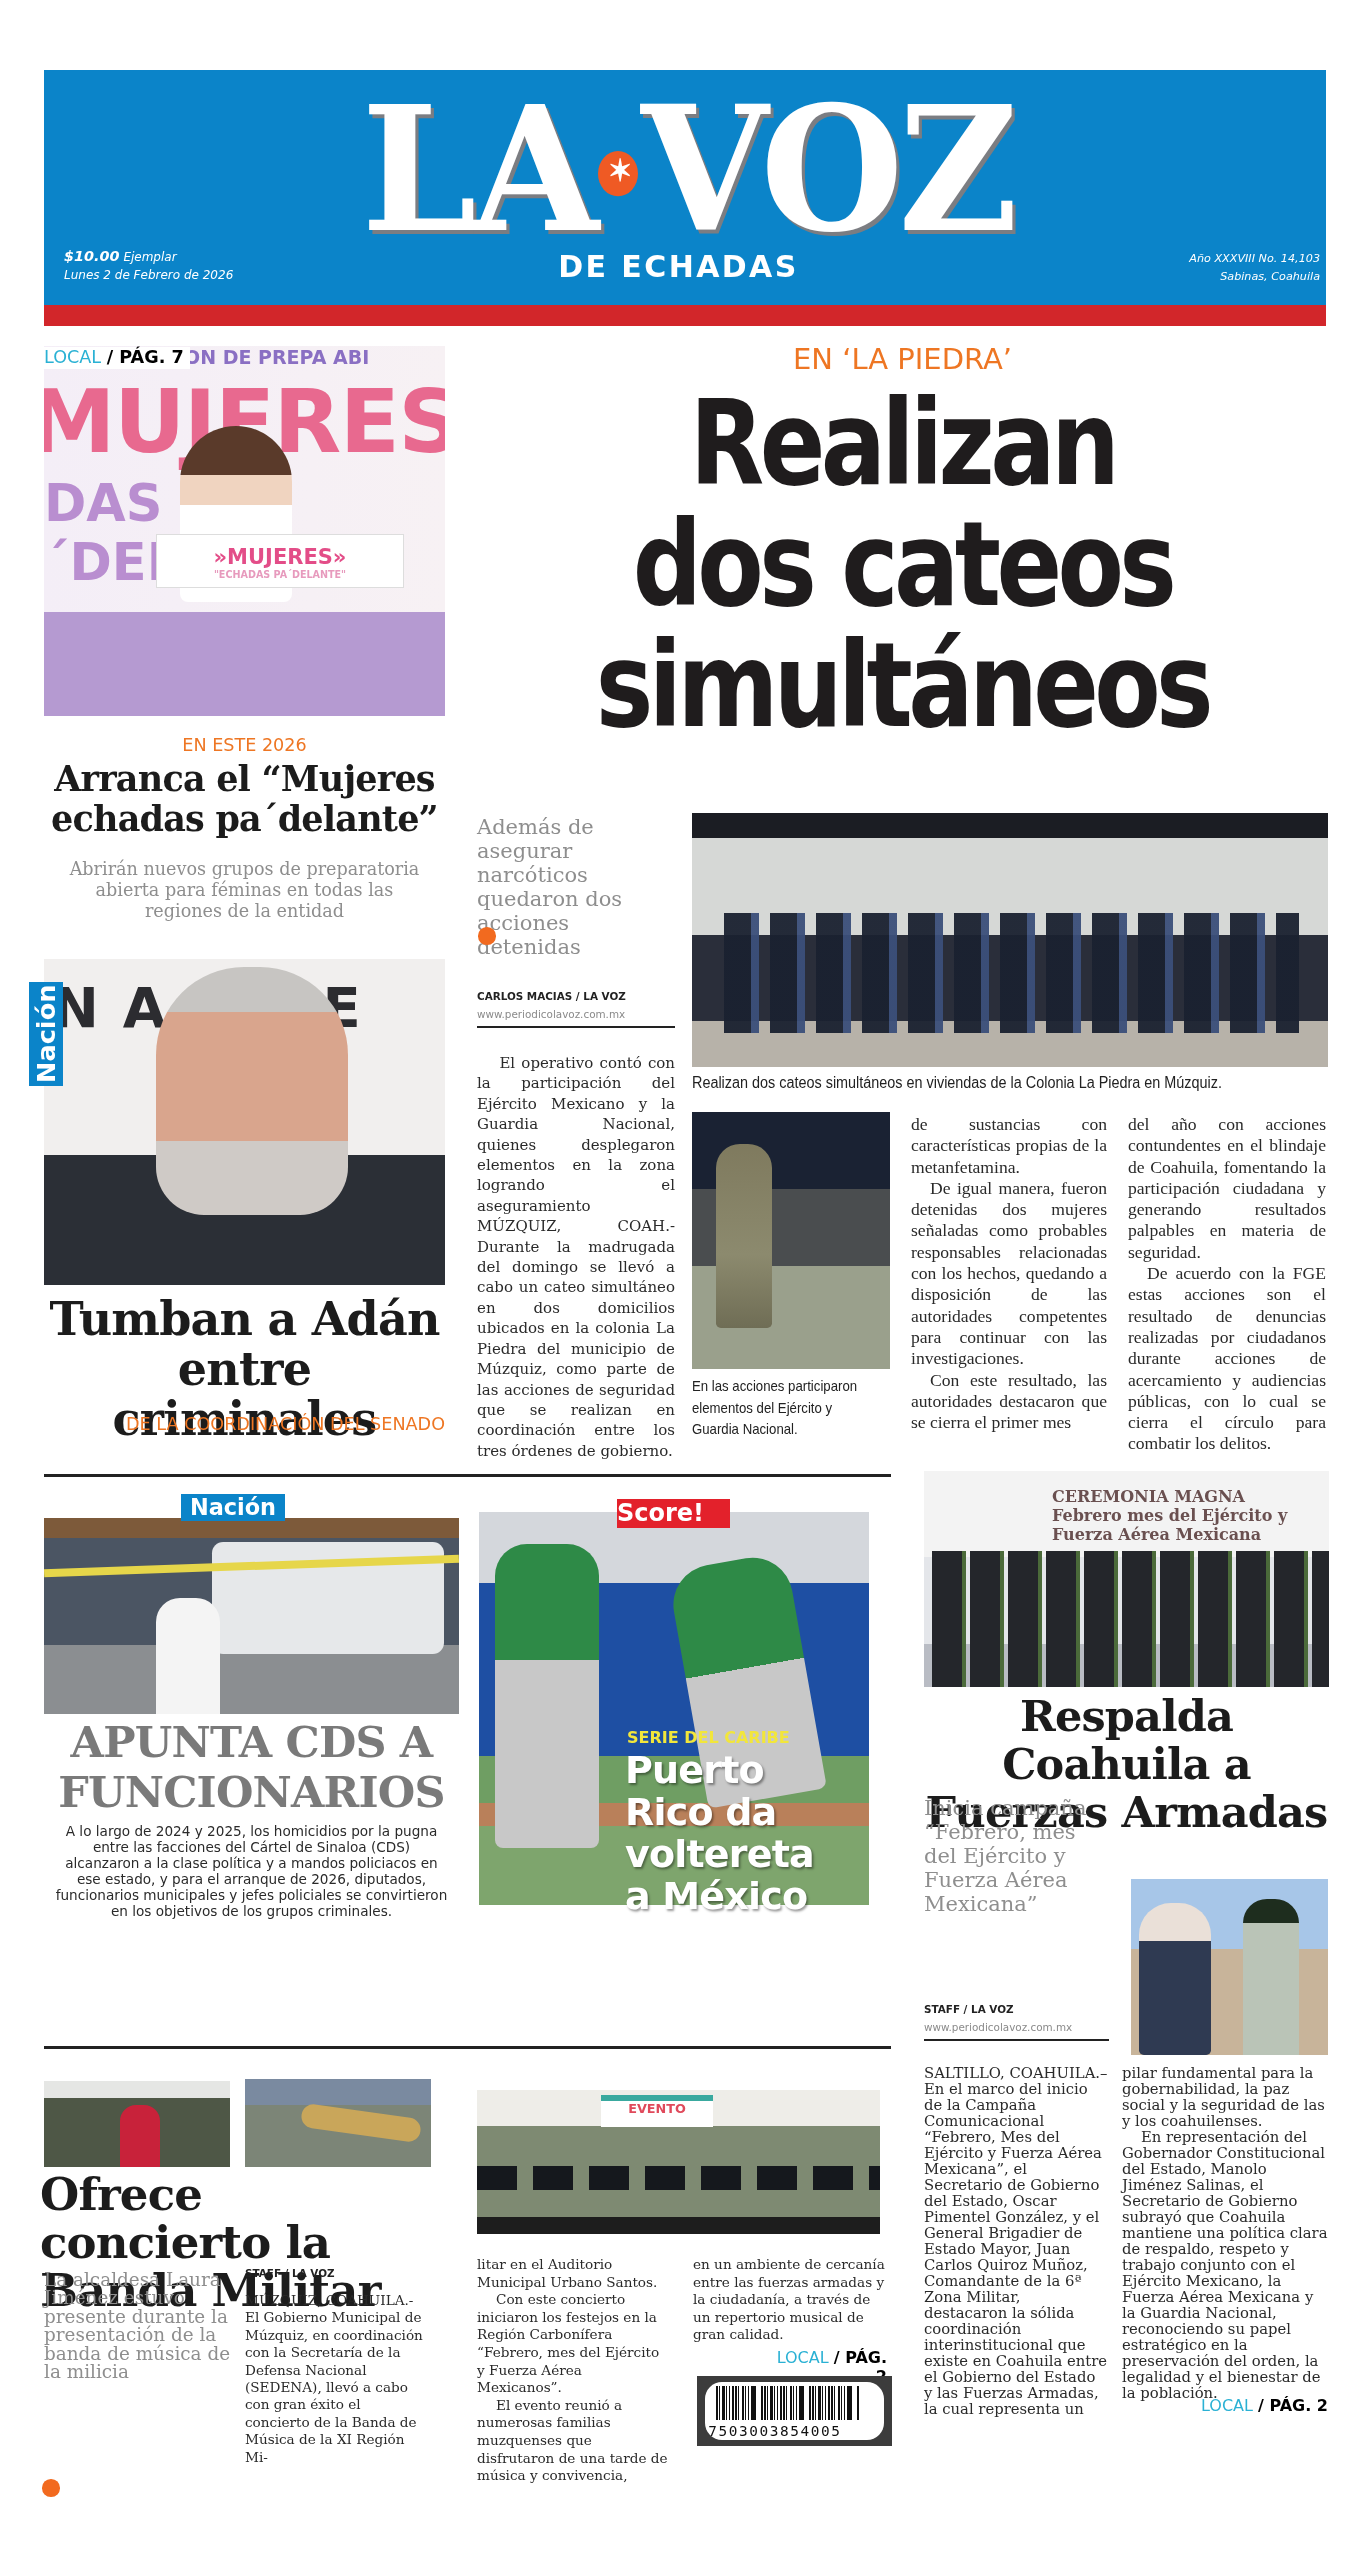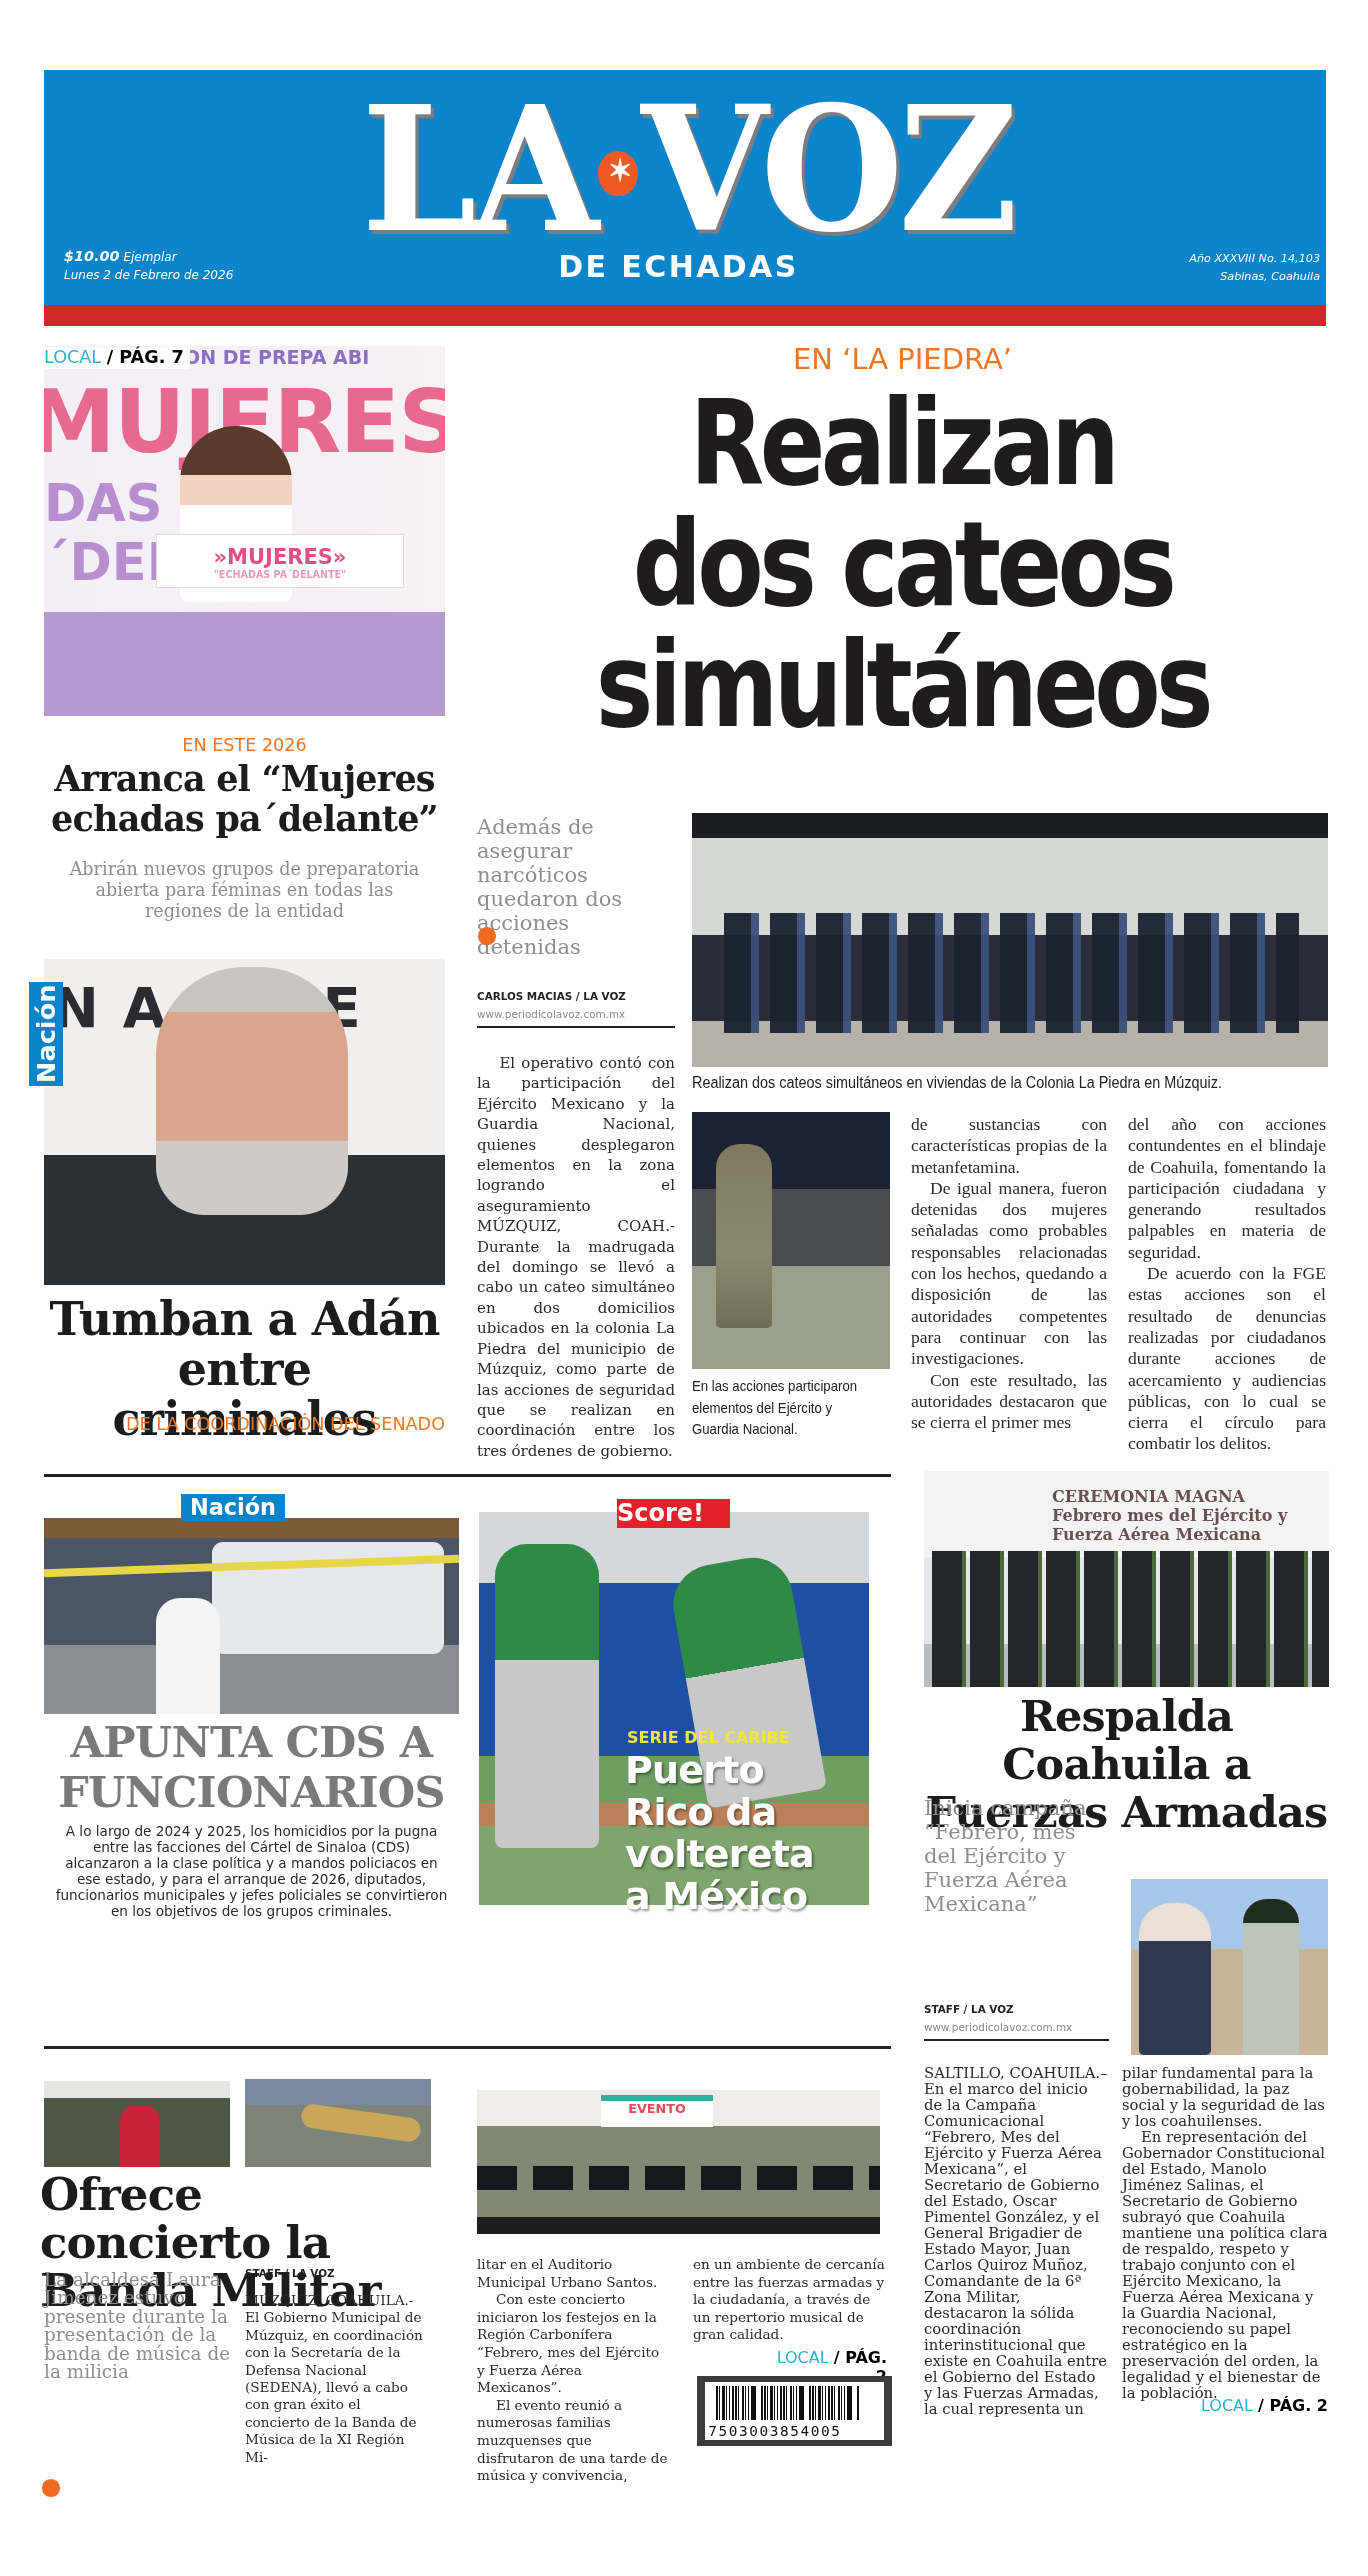--- a/index.html
+++ b/index.html
@@ -82,21 +82,21 @@
   .ph-audience { background: linear-gradient(180deg, #e5e6e4 0 20%, #4e5746 20% 100%); }
   .ph-audience .red { position:absolute; left:76px; top:24px; width:40px; height:64px; background:#c8223a; border-radius:16px 16px 3.2px 3.2px; }
   .ph-trumpet { background: linear-gradient(180deg, #7a8aa0 0 30%, #7c8577 30% 100%); }
   .ph-trumpet .brass { position:absolute; left:56px; top:32px; width:120px; height:24px; background:#c9a65a; border-radius:12px; transform: rotate(8deg); }
   .ph-band { background: linear-gradient(180deg, #eeede8 0 25%, #7e8a72 25% 88%, #1d1d1d 88% 100%); }
   .ph-band .stands { position:absolute; left:0; top:76px; width:100%; height:24px; background: repeating-linear-gradient(90deg, #15181d 0 40px, transparent 40px 56px); }
   .ph-band .evento { position:absolute; left:124px; top:4.8px; width:112px; height:32px; background:#fff; border-top:6.4px solid #3aa99f; text-align:center; font-family:"DejaVu Sans",sans-serif; font-weight:bold; color:#e04a5b; font-size:12.8px; }
 
   
   .barcode { left: 697px; top: 2376px; width: 195px; height: 70px; background: #3c3c3c; padding: 5.6px 8px; }
-  .barcode-inner { width: 100%; height: 100%; background: #fff; position: relative; }
+  .barcode-inner { width: 100%; height: 100%; background: #fff; position: relative; border-radius: 17px; }
   .bars { position:absolute; left:11.2px; top:4.8px; width:144px; height:34px;
     background: repeating-linear-gradient(90deg, #111 0 1.6px, #fff 1.6px 3.2px, #111 3.2px 4px, #fff 4px 6.4px, #111 6.4px 8.8px, #fff 8.8px 9.6px); }
   .barnum { position:absolute; left:3.2px; bottom:1.6px; width:100%; font-family:"DejaVu Sans Mono",monospace; font-size:14.4px; letter-spacing:1.6px; color:#111; }
 </style>
 </head>
 <body>
 
 <div class="abs masthead"></div>
 <div class="abs masthead-stripe"></div>
 <div class="abs logo">

